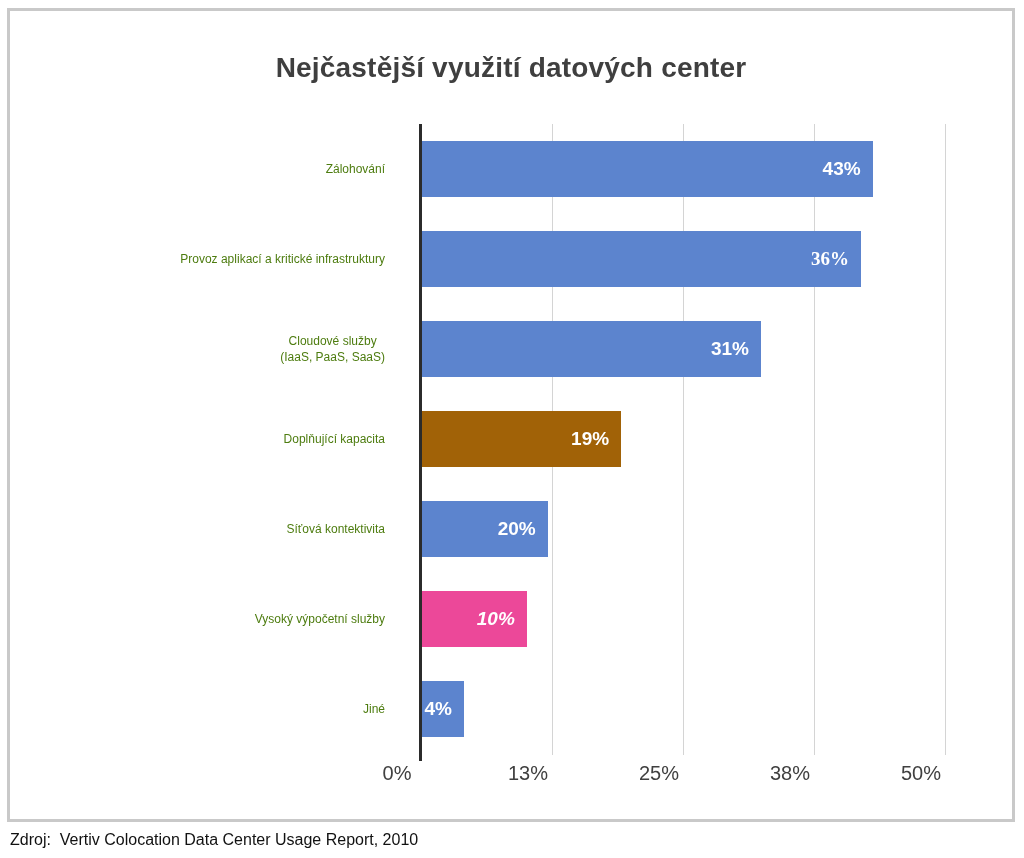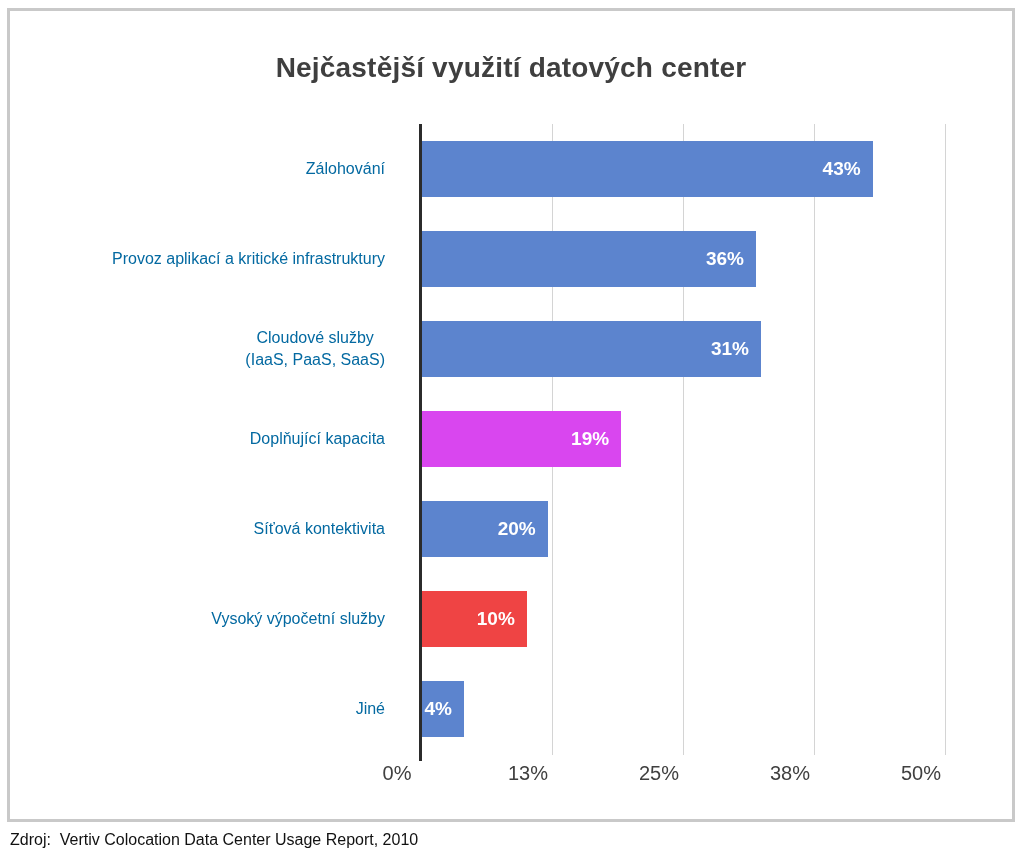--- a/index.html
+++ b/index.html
@@ -46,22 +46,22 @@
     height: 630px;
   }
   .cat {
     position: absolute;
     right: 0;
     width: 100%;
     height: 90px;
     display: flex;
     align-items: center;
     justify-content: flex-end;
-    font-size: 16px;
-    color: #0369a1;
+    font-size: 12px;
+    color: #4d7c0f;
     line-height: 1.35;
   }
   .cat span {
     display: inline-block;
     white-space: pre-line;
     text-align: center;
   }
   .plot {
     position: absolute;
     left: 421px;
@@ -156,33 +156,33 @@
 
   <div class="plot" id="plot">
     <div class="axis-line"></div>
   <div class="gridline" style="left: 131px; background: rgb(212, 212, 212);"></div>
       <div class="gridline" style="left: 262px; background: rgb(212, 212, 212);"></div>
       <div class="gridline" style="left: 393px; background: rgb(212, 212, 212);"></div>
       <div class="gridline" style="left: 524px; background: rgb(212, 212, 212);"></div>
       <div class="bar" style="top: 17px; width: 450.64px; background: rgb(92, 132, 206);">
         <span class="val" style="color: rgb(255, 255, 255);">43%</span>
       </div>
-      <div class="bar" style="top: 107px; width: 334px; background: rgb(92, 132, 206);">
+      <div class="bar" style="top: 107px; width: 439px; background: rgb(92, 132, 206); font-family: Liberation Serif, serif;">
         <span class="val" style="color: rgb(255, 255, 255);">36%</span>
       </div>
       <div class="bar" style="top: 197px; width: 339px; background: rgb(92, 132, 206);">
         <span class="val" style="color: rgb(255, 255, 255);">31%</span>
       </div>
-      <div class="bar" style="top: 287px; width: 199.12px; background: #d946ef;">
+      <div class="bar" style="top: 287px; width: 199.12px; background: #a16207;">
         <span class="val" style="color: rgb(255, 255, 255);">19%</span>
       </div>
       <div class="bar" style="top: 377px; width: 125.76px; background: rgb(92, 132, 206);">
         <span class="val" style="color: rgb(255, 255, 255);">20%</span>
       </div>
-      <div class="bar" style="top: 467px; width: 104.8px; background: #ef4444;">
+      <div class="bar" style="top: 467px; width: 104.8px; background: #ec4899; font-style: italic;">
         <span class="val" style="color: rgb(255, 255, 255);">10%</span>
       </div>
       <div class="bar" style="top: 557px; width: 41.92px; background: rgb(92, 132, 206);">
         <span class="val" style="color: rgb(255, 255, 255);">4%</span>
       </div>
     </div>
 
   <div class="ticks-row" id="ticks">
       <div class="tick" style="left: 0px;">0%</div>
       <div class="tick" style="left: 131px;">13%</div>

